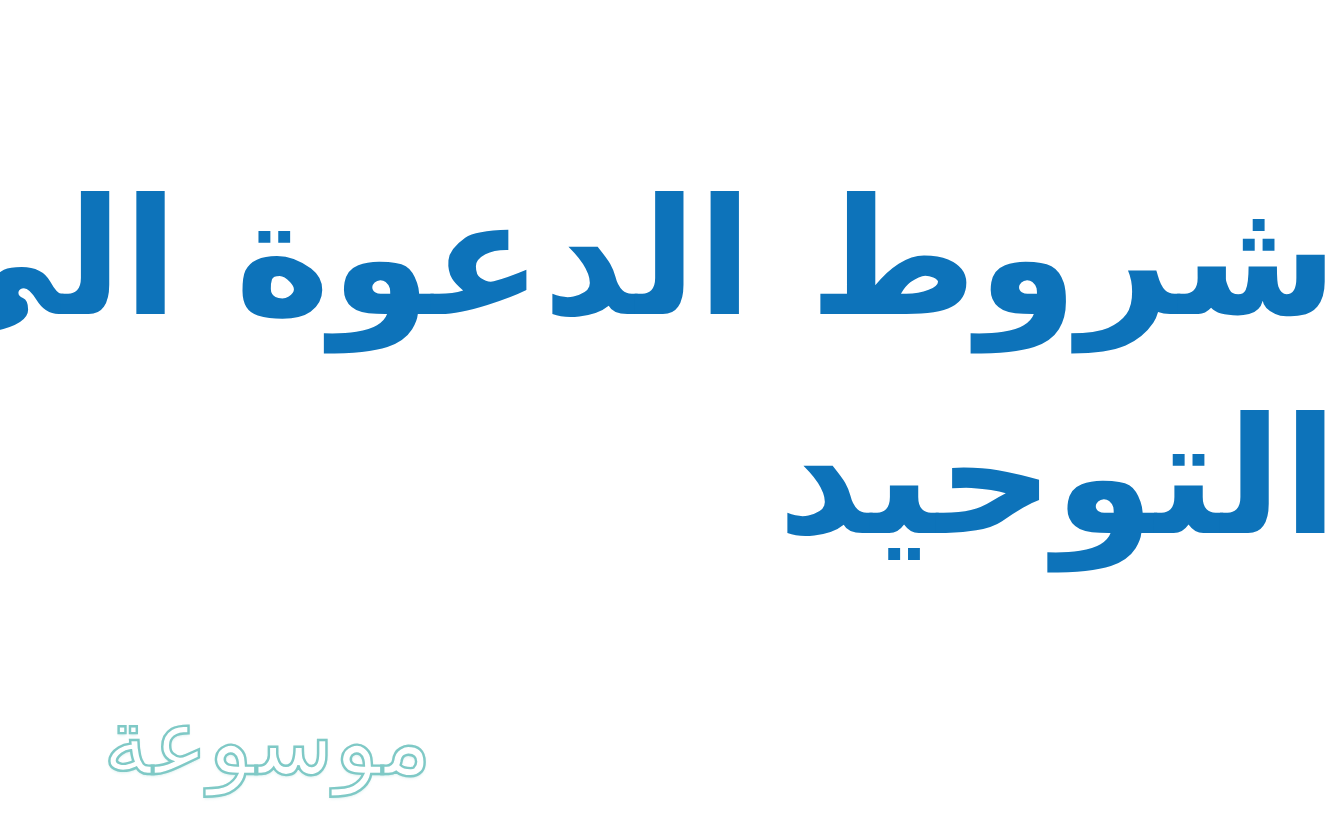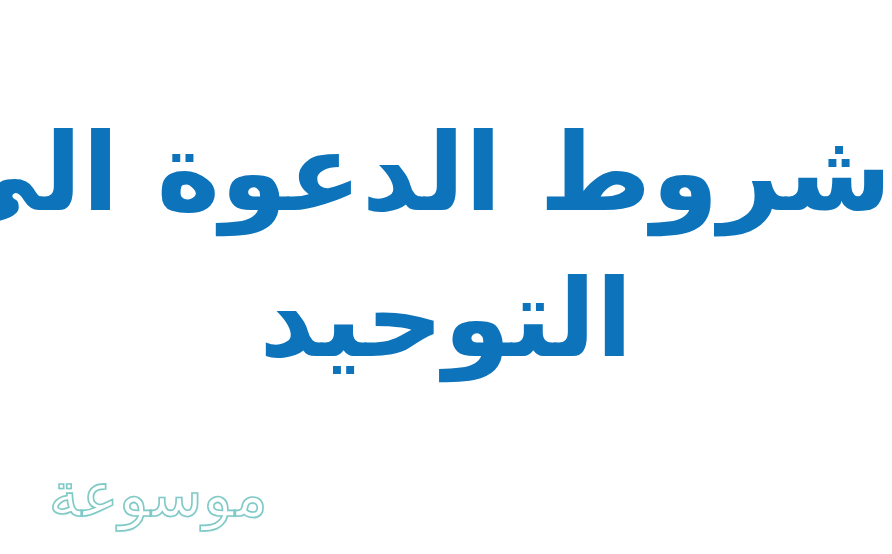--- a/index.html
+++ b/index.html
@@ -47,26 +47,27 @@
   }
 
   .headline-line-1 {
     font-size: 108px;
     line-height: 1.42;
   }
 
   .headline-line-2 {
     font-size: 108px;
     line-height: 1.30;
+    text-align: right;
   }
 
   
   .brand-logo {
     position: absolute;
-    left: 8px;
+    left: 28px;
     top: 462px;
     width: 260px;
     height: 84px;
     direction: rtl;
     unicode-bidi: isolate;
     pointer-events: auto;
   }
 
   .brand-logo-text {
     display: block;

